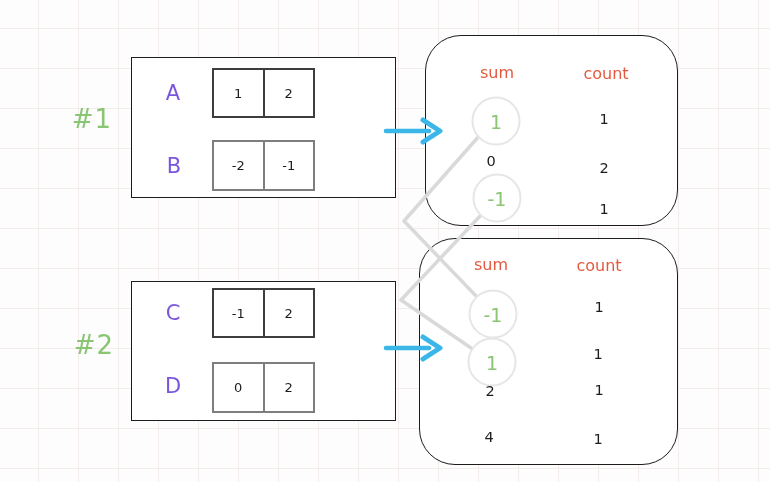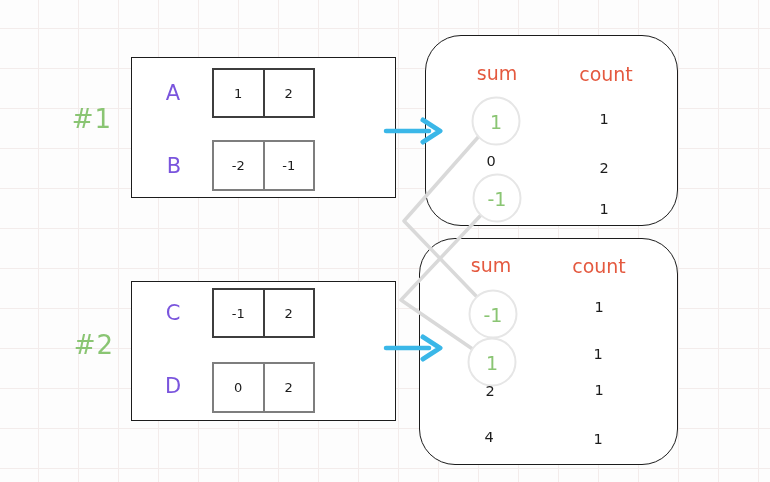--- a/index.html
+++ b/index.html
@@ -18,21 +18,21 @@
   .t{position:absolute; transform:translate(-50%,-50%); white-space:nowrap; line-height:1;}
   .box{position:absolute; box-sizing:border-box; border:1.5px solid var(--ink); background:#fff;}
   .rtbl{position:absolute; box-sizing:border-box; border:1.6px solid var(--ink); background:#fff; border-radius:36px;}
   .cells{position:absolute; box-sizing:border-box; display:flex; border:2px solid #3d3d3d; background:#fff;}
   .cells.gray{border-color:#7e7e7e;}
   .cell{flex:1; display:flex; align-items:center; justify-content:center; font-size:13px;}
   .cell + .cell{border-left:2px solid #3d3d3d;}
   .cells.gray .cell + .cell{border-left-color:#7e7e7e;}
   .exlabel{font-size:26px; color:var(--green); letter-spacing:1px;}
   .letter{font-size:21px; color:var(--purple);}
-  .hdr{font-size:19px; color:var(--orange);}
+  .hdr{font-size:16px; color:var(--orange);}
   .num{font-size:14.5px; color:var(--ink);}
   .circ{
     position:absolute; transform:translate(-50%,-50%);
     width:45px; height:45px; border-radius:50%;
     border:2px solid var(--circle_stroke); background:#fff;
     display:flex; align-items:center; justify-content:center;
     font-size:19px; color:var(--green);
   }
   svg.overlay{position:absolute; left:0; top:0; pointer-events:none;}
   .connector{fill:none; stroke:var(--connector); stroke-width:3.5; stroke-linecap:round; stroke-linejoin:round;}

